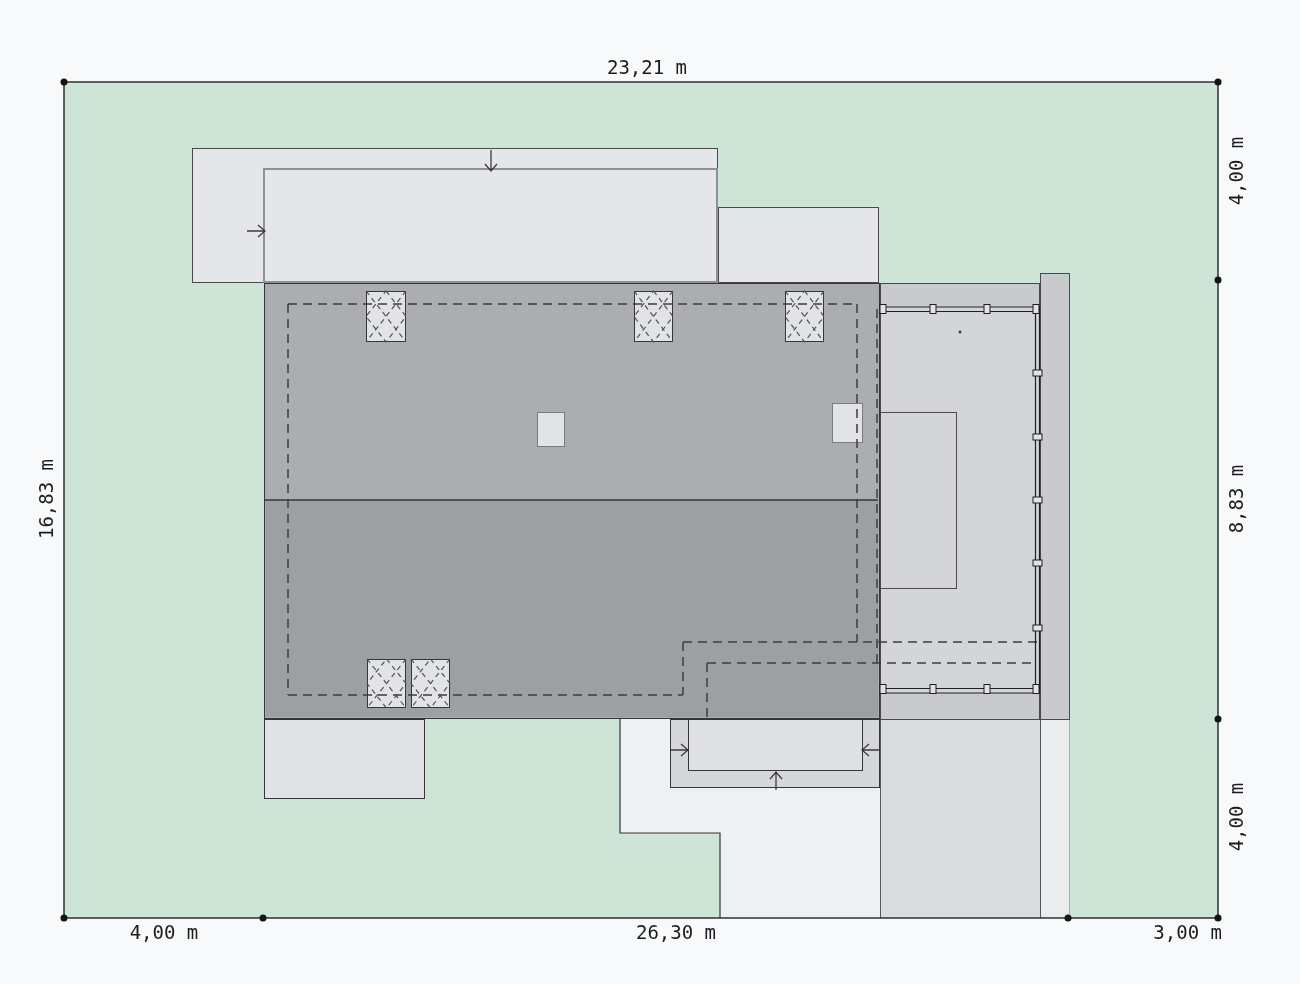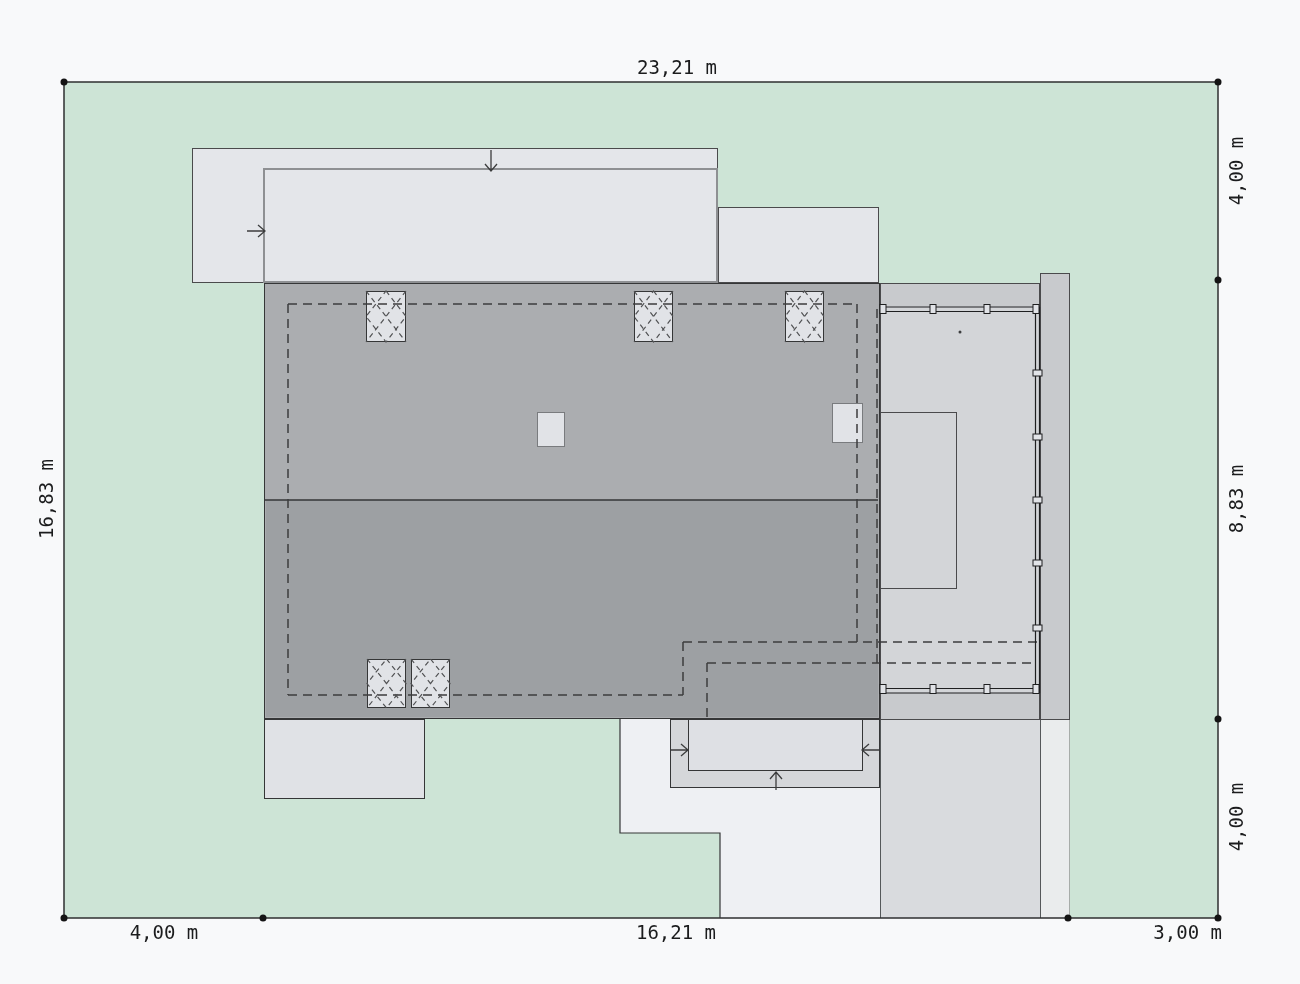--- a/index.html
+++ b/index.html
@@ -142,21 +142,21 @@
       <circle class="dot" cx="1218" cy="82" r="3.5"></circle>
       <circle class="dot" cx="64" cy="918" r="3.5"></circle>
       <circle class="dot" cx="263" cy="918" r="3.5"></circle>
       <circle class="dot" cx="1068" cy="918" r="3.5"></circle>
       <circle class="dot" cx="1218" cy="918" r="3.5"></circle>
       <circle class="dot" cx="1218" cy="280" r="3.5"></circle>
       <circle class="dot" cx="1218" cy="719" r="3.5"></circle>
     </g>
   </svg>
 
-  <div class="dim" style="left:602px;top:56px;">23,21 m</div>
+  <div class="dim" style="left:572px;top:56px;">23,21 m</div>
   <div class="dim rot" style="left:-29px;top:488px;">16,83 m</div>
   <div class="dim rot" style="left:1161px;top:160px;">4,00 m</div>
   <div class="dim rot" style="left:1161px;top:488px;">8,83 m</div>
   <div class="dim rot" style="left:1161px;top:806px;">4,00 m</div>
   <div class="dim" style="left:89px;top:921px;">4,00 m</div>
-  <div class="dim" style="left:601px;top:921px;">16,21 m</div>
+  <div class="dim" style="left:601px;top:921px;">26,30 m</div>
   <div class="dim" style="left:1072px;top:921px;text-align:right;">3,00 m</div>
 </div>
 
 </body></html>

